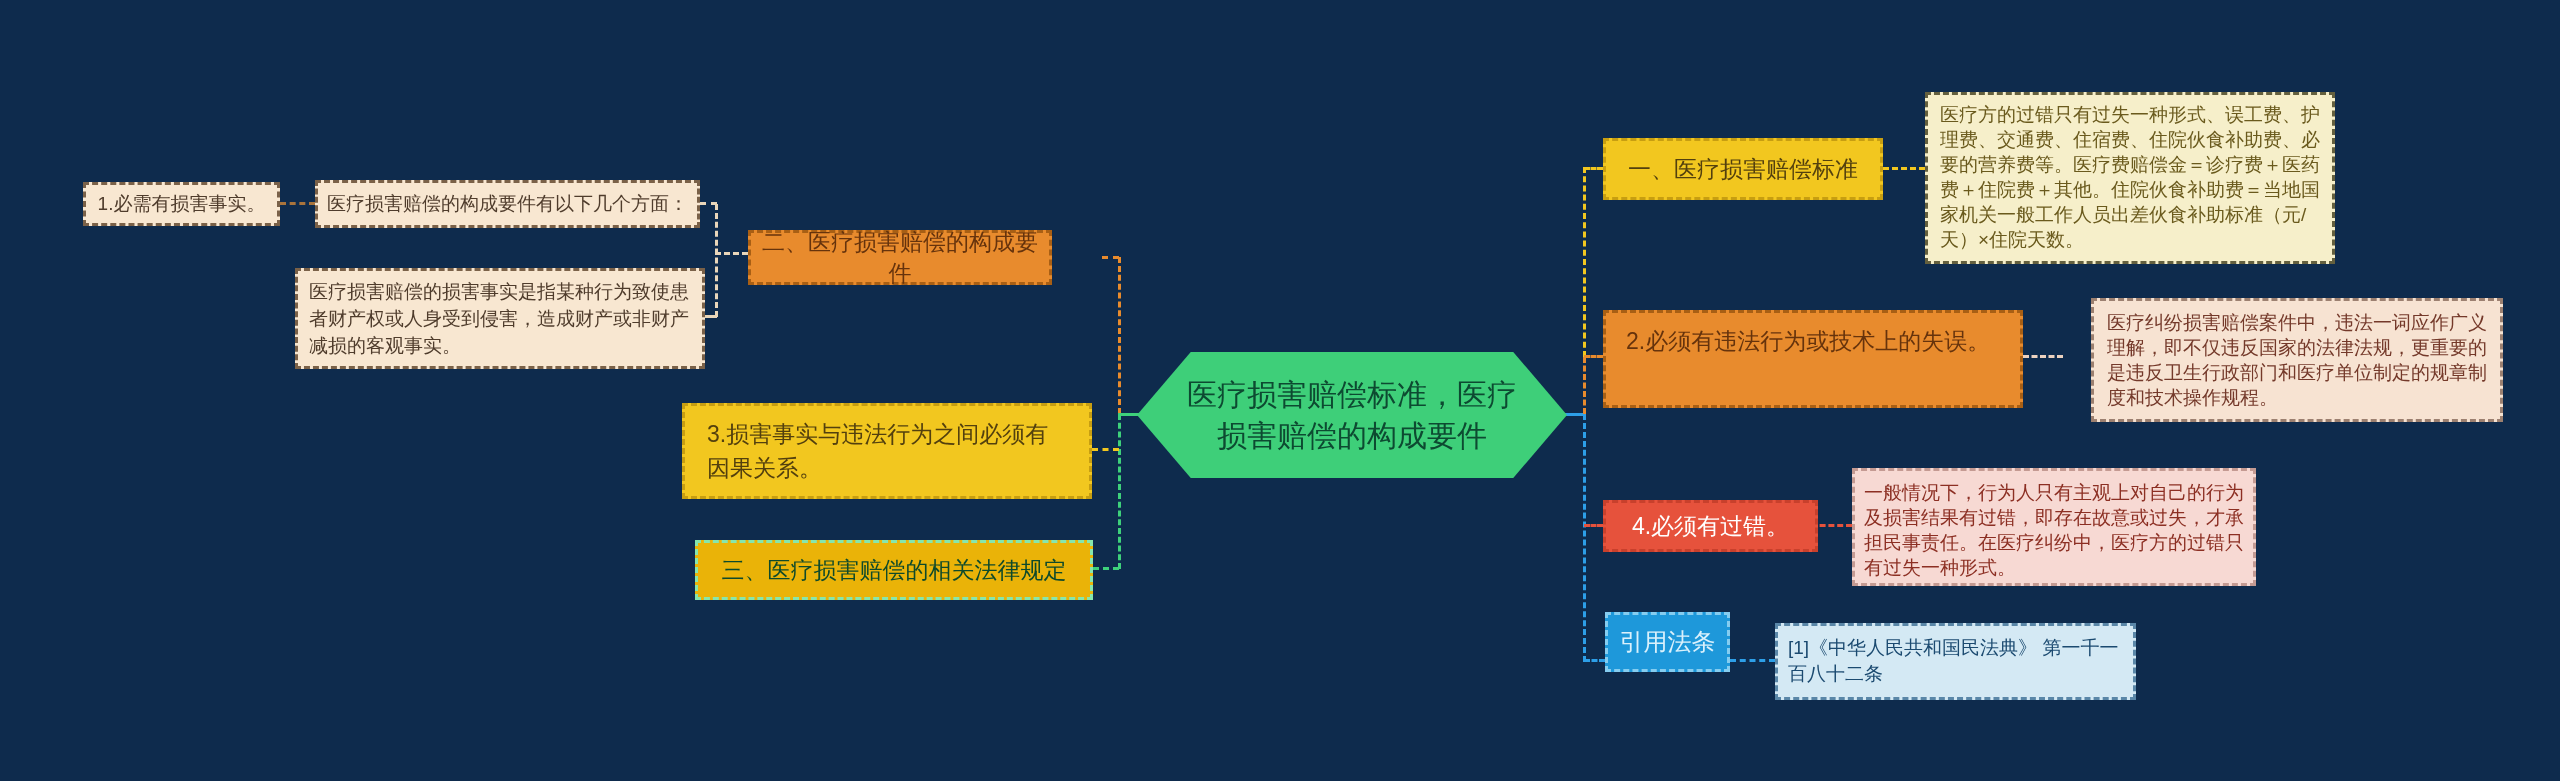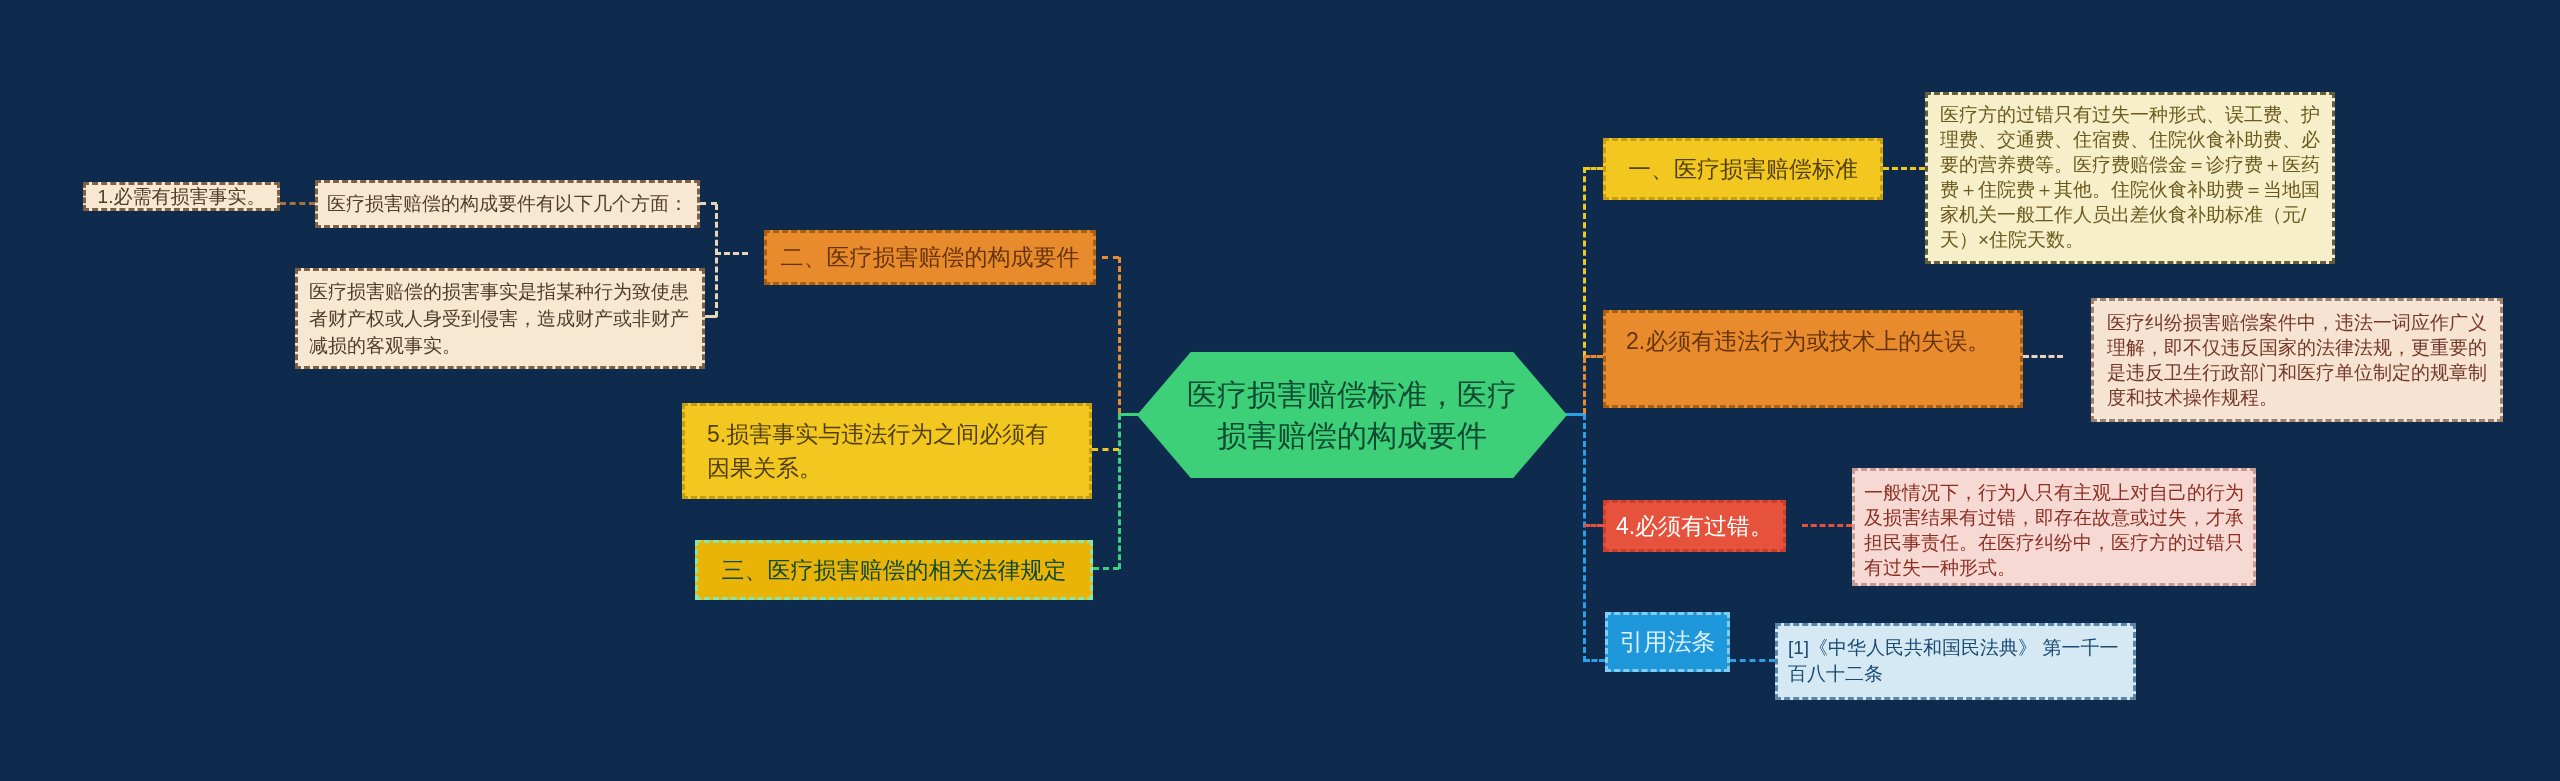--- a/index.html
+++ b/index.html
@@ -21,36 +21,36 @@
   .paleyel{background:#f6efca;border:3px dashed #64603e;color:#6a5a1d;}
   .orange {background:#e88b2d;border:3px dashed #a85f14;color:#66330c;}
   .yellow {background:#f2c71f;border:3px dashed #c79e11;color:#53400e;}
   .green  {background:#eab308;border:3px dashed #86e6ac;color:#0e4a2b;}
   .red    {background:#e6523c;border:3px dashed #c8402c;color:#ffffff;}
   .pink   {background:#f7d9d3;border:3px dashed #c49a92;color:#8c2f23;}
   .peach  {background:#f7e3d2;border:3px dashed #9c8070;color:#74392a;}
   .refblue{background:#1e98da;border:3px dashed #85cdf0;color:#dbf1fc;}
   .ltblue {background:#d4e9f4;border:3px dashed #5a87a8;color:#1b4a70;}
   
-  .n-item1   {left:83px;  top:182px; width:197px; height:29px; font-size:19px;}
+  .n-item1   {left:83px;  top:182px; width:197px; height:44px; font-size:19px;}
   .n-aspects {left:315px; top:180px; width:385px; height:48px; font-size:19px;}
   .n-factdesc{left:295px; top:268px; width:410px; height:101px;font-size:19px;line-height:27px;padding:7px 11px;}
-  .n-branch2 {left:748px; top:230px; width:332px; height:55px; font-size:23px;margin-left:16px;}
+  .n-branch2 {left:748px; top:230px; width:304px; height:55px; font-size:23px;}
   .n-item3   {left:682px; top:403px; width:410px; height:96px; font-size:23px;line-height:34px;padding:11px 22px;}
   .n-branch3 {left:695px; top:540px; width:398px; height:60px; font-size:23px;}
   .n-central {
     left:1137px;top:352px;width:430px;height:126px;background:#3ecf79;color:#0d4a31;
     font-size:30px;line-height:41px;padding:0 46px;
     clip-path:polygon(0 50%,12.5% 0,87.5% 0,100% 50%,87.5% 100%,12.5% 100%);
   }
   .n-branch1 {left:1603px;top:138px; width:280px; height:62px; font-size:23px;}
   .n-stddesc {left:1925px;top:92px;  width:410px; height:172px;font-size:19px;line-height:25px;padding:7px 12px;}
   .n-item2   {left:1603px;top:310px; width:420px; height:98px; font-size:23px;line-height:34px;padding:11px 20px;}
   .n-illdesc {left:2063px;top:298px; width:412px; height:124px;font-size:19px;line-height:25px;padding:9px 13px;margin-left:28px;}
-  .n-item4   {left:1603px;top:500px; width:183px; height:52px; font-size:23px;}
+  .n-item4   {left:1603px;top:500px; width:215px; height:52px; font-size:23px;}
   .n-fltdesc {left:1852px;top:468px; width:404px; height:118px;font-size:19px;line-height:25px;padding:9px 9px;}
   .n-lawref  {left:1605px;top:612px; width:125px; height:60px; font-size:24px;}
   .n-lawdesc {left:1775px;top:623px; width:361px; height:77px; font-size:19px;line-height:26px;padding:9px 10px;}
   
   .c1 {left:280px; top:202px; width:35px; border-color:#a9743c;}
   .c2 {left:700px; top:202px; width:17px; border-color:#e9d6ba;}
   .c3 {left:715px; top:204px; height:113px;border-color:#e9d6ba;}
   .c4 {left:715px; top:252px; width:33px; border-color:#e9d6ba;}
   .c5 {left:705px; top:315px; width:12px; border-color:#e9d6ba;}
   .c6 {left:1102px;top:256px; width:17px; border-color:#e88b2d;}
@@ -98,21 +98,21 @@
   <div class="h c19"></div>
   <div class="h c20"></div>
   <div class="h c21"></div>
   <div class="h c22"></div>
   <div class="h c23"></div>
 
   <div class="node cream n-item1">1.必需有损害事实。</div>
   <div class="node cream n-aspects">医疗损害赔偿的构成要件有以下几个方面：</div>
   <div class="node cream para n-factdesc">医疗损害赔偿的损害事实是指某种行为致使患者财产权或人身受到侵害，造成财产或非财产减损的客观事实。</div>
   <div class="node orange n-branch2">二、医疗损害赔偿的构成要件</div>
-  <div class="node yellow para n-item3">5.损害事实与违法行为之间必须有因果关系。</div>
+  <div class="node yellow para n-item3">3.损害事实与违法行为之间必须有因果关系。</div>
   <div class="node green n-branch3">三、医疗损害赔偿的相关法律规定</div>
 
   <div class="node yellow n-branch1">一、医疗损害赔偿标准</div>
 
   <div class="node n-central">医疗损害赔偿标准，医疗损害赔偿的构成要件</div>
   <div class="node paleyel para n-stddesc">医疗方的过错只有过失一种形式、误工费、护理费、交通费、住宿费、住院伙食补助费、必要的营养费等。医疗费赔偿金＝诊疗费＋医药费＋住院费＋其他。住院伙食补助费＝当地国家机关一般工作人员出差伙食补助标准（元/天）×住院天数。</div>
   <div class="node orange para n-item2">2.必须有违法行为或技术上的失误。</div>
   <div class="node peach para n-illdesc">医疗纠纷损害赔偿案件中，违法一词应作广义理解，即不仅违反国家的法律法规，更重要的是违反卫生行政部门和医疗单位制定的规章制度和技术操作规程。</div>
   <div class="node red n-item4">4.必须有过错。</div>
   <div class="node pink para n-fltdesc">一般情况下，行为人只有主观上对自己的行为及损害结果有过错，即存在故意或过失，才承担民事责任。在医疗纠纷中，医疗方的过错只有过失一种形式。</div>

